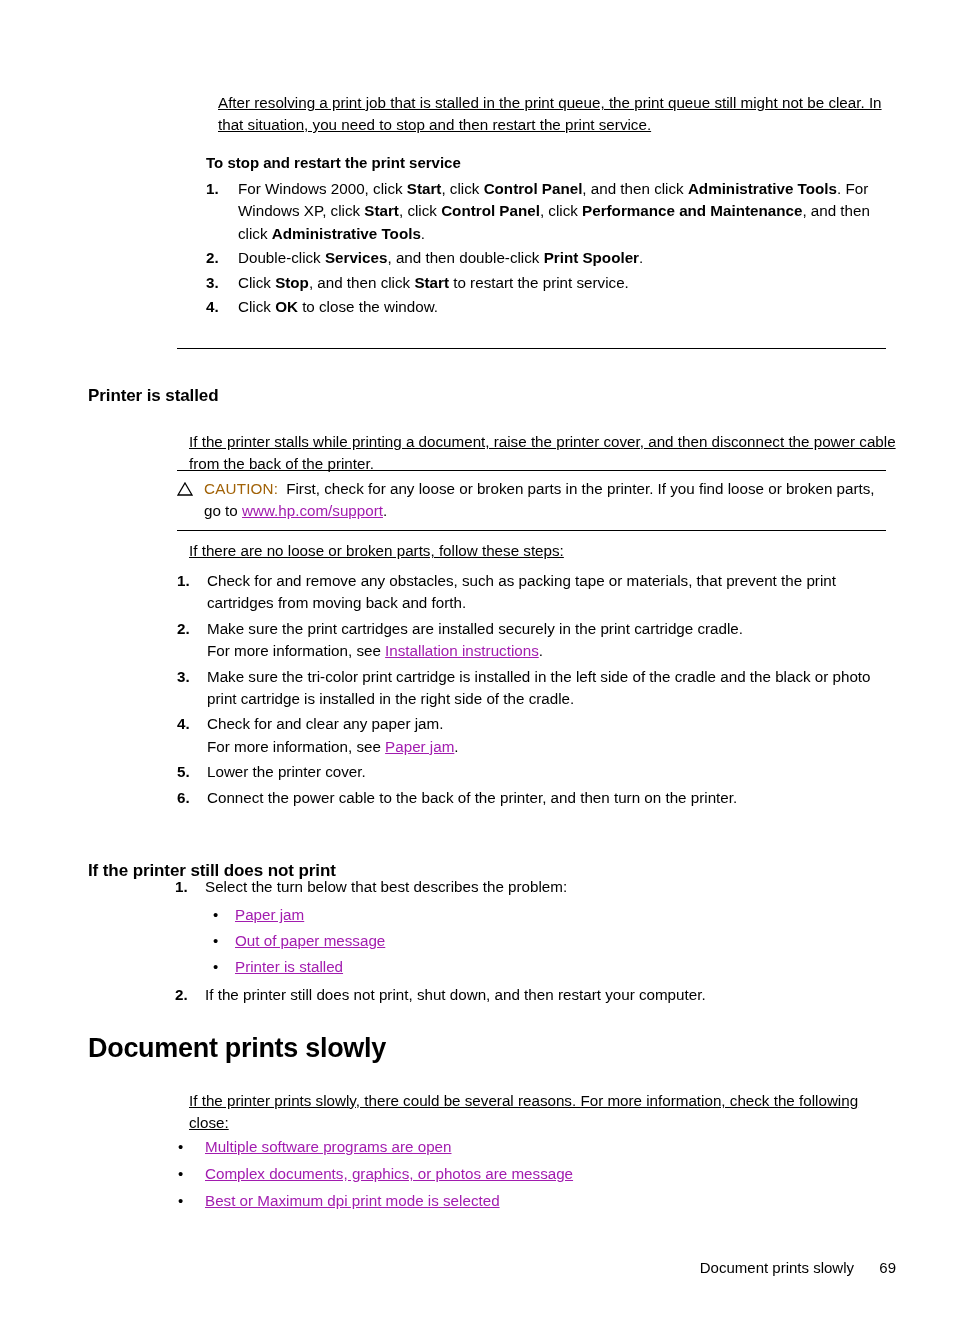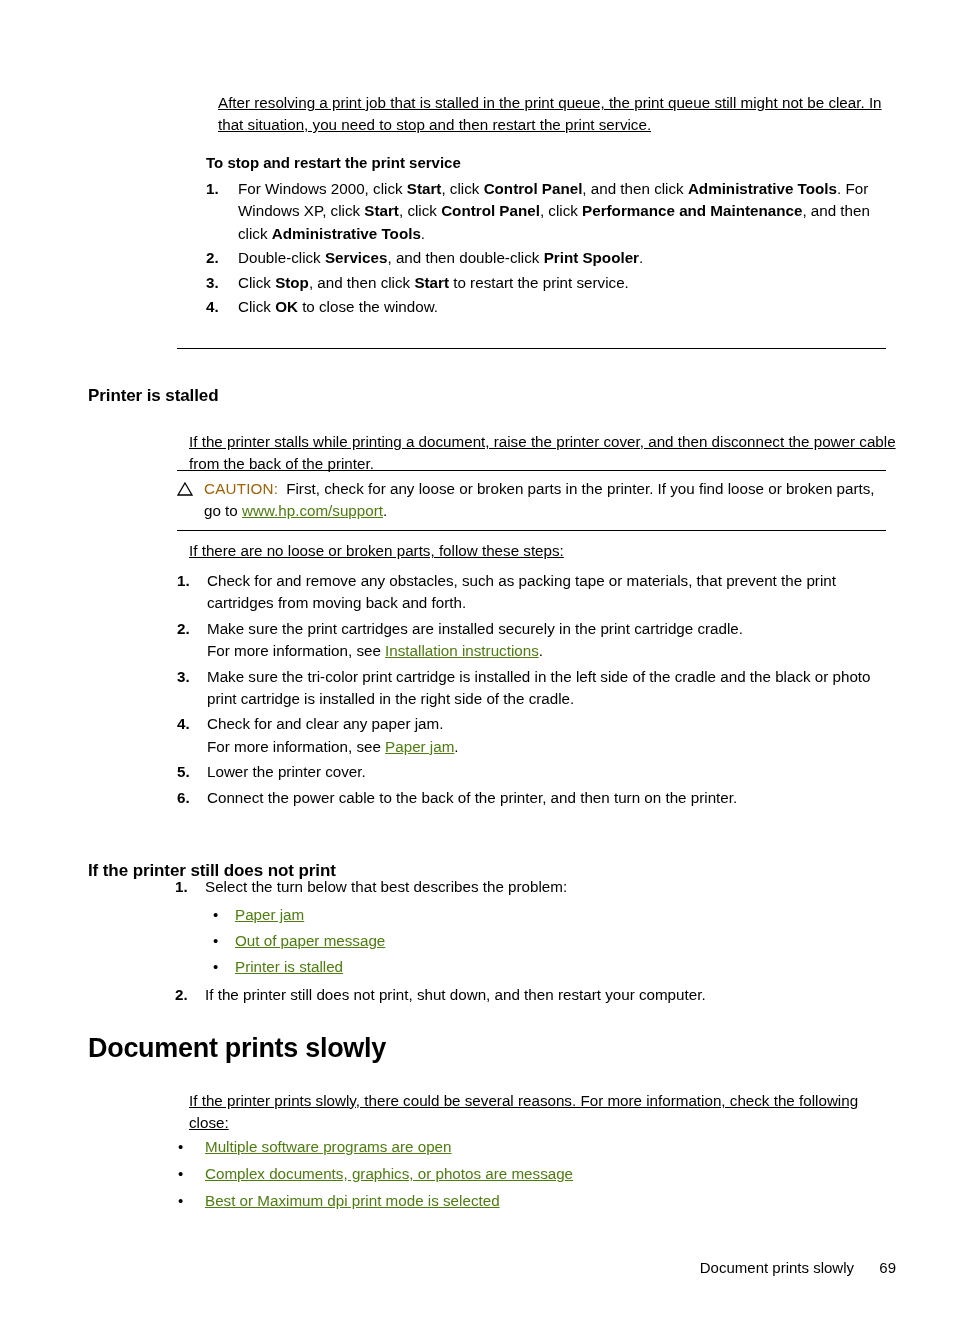--- a/index.html
+++ b/index.html
@@ -212,21 +212,21 @@
     width: 710px;
   }
   #doc-slow-bullets > li {
     padding-left: 29px;
     line-height: 26.8px;
   }
   #doc-slow-bullets > li > .bullet { left: 2px; line-height: 26.8px; }
 
   
   a.link, .link {
-    color: #4d7c0f;
+    color: #a21caf;
     text-decoration: underline;
     cursor: pointer;
   }
 
   
   #footer {
     position: absolute;
     left: 0;
     top: 1258px;
     width: 954px;

